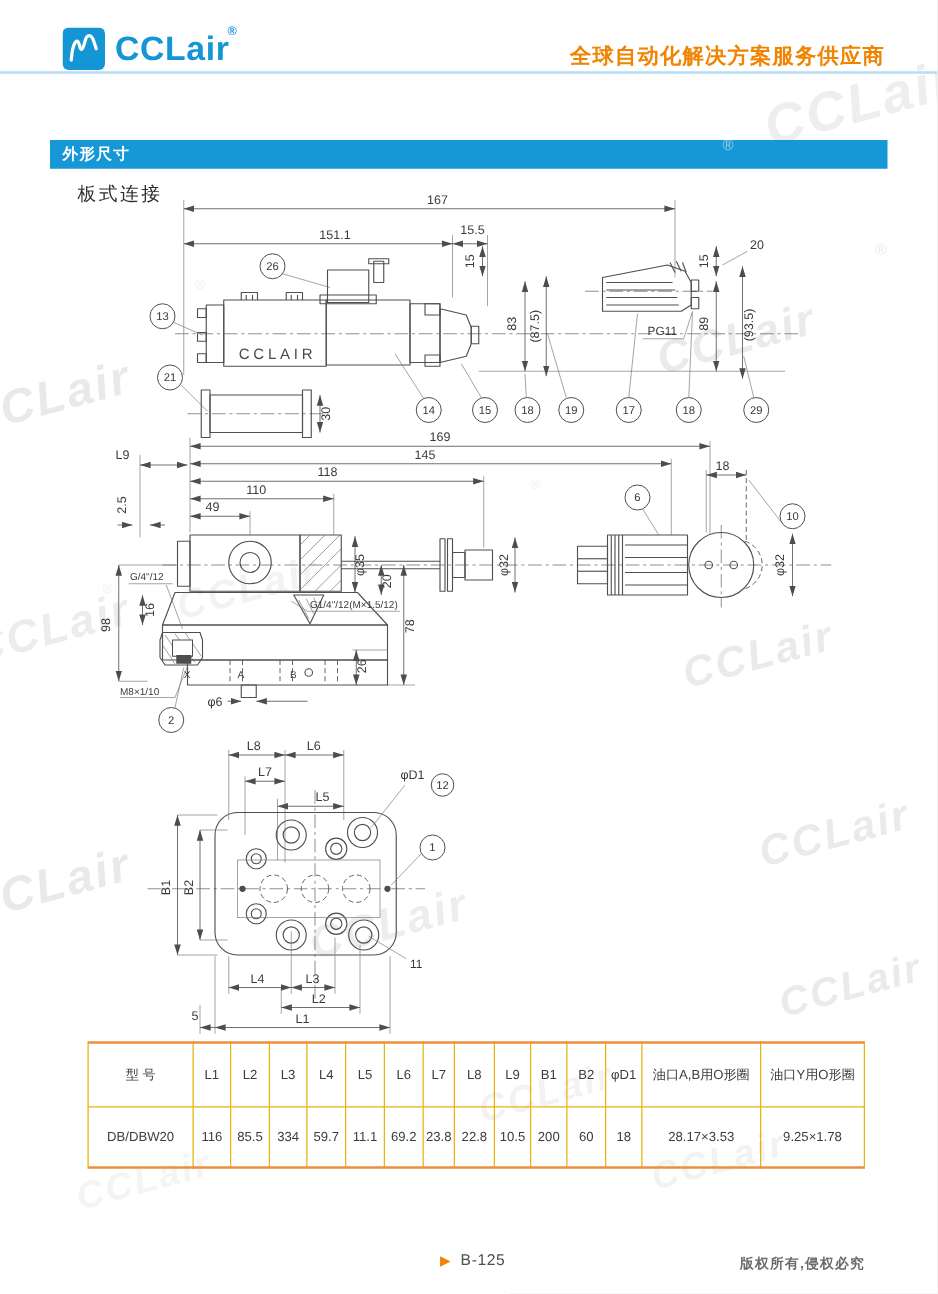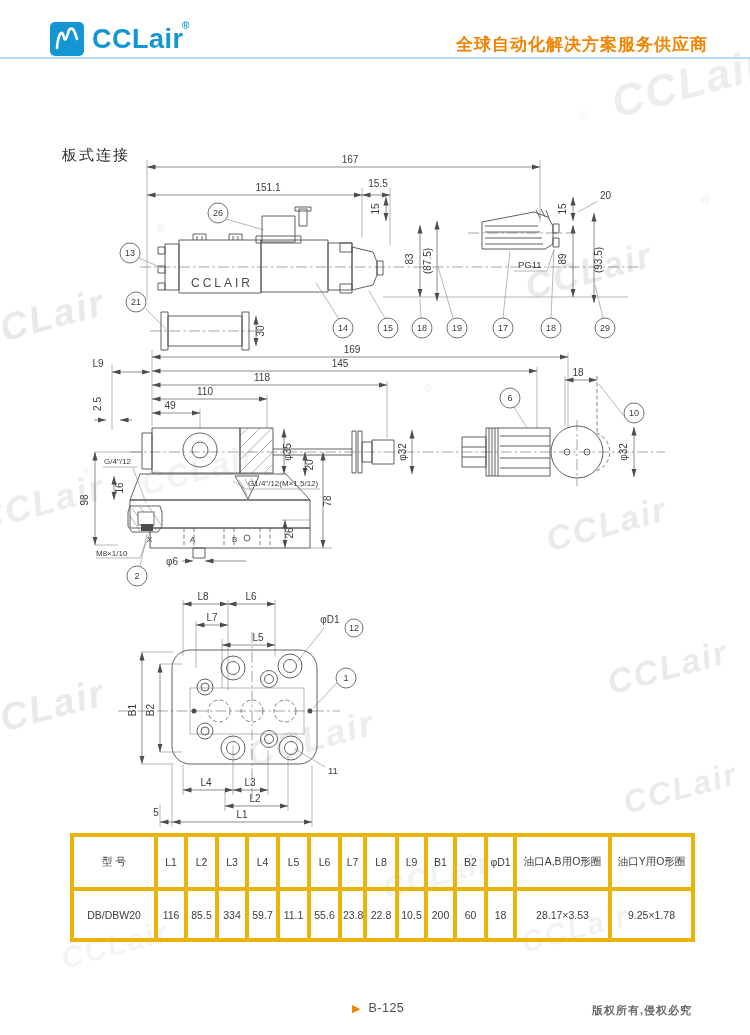--- a/index.html
+++ b/index.html
@@ -26,21 +26,21 @@
   .ln{stroke:#4f4f4f;stroke-width:0.9;fill:none;stroke-linejoin:round;}
   .thin{stroke:#7a7a7a;stroke-width:0.55;fill:none;}
   .dim{stroke:#4f4f4f;stroke-width:0.65;fill:none;}
   .cl{stroke:#6a6a6a;stroke-width:0.6;stroke-dasharray:11 3 2.5 3;fill:none;}
   .dsh{stroke:#4f4f4f;stroke-width:0.7;stroke-dasharray:4 2.5;fill:none;}
   .hat{stroke:#6a6a6a;stroke-width:0.5;fill:none;}
   .bal{fill:#fff;stroke:#4f4f4f;stroke-width:0.8;}
   
   .dim-table{position:absolute;left:70px;top:833px;width:620px;border-collapse:collapse;z-index:2;
              font-size:10.5px;color:#3c3c3c;table-layout:fixed;}
-  .dim-table th,.dim-table td{border:4px solid #eab308;text-align:center;padding:5px 1px;
+  .dim-table th,.dim-table td{border:1px solid #eab308;text-align:center;padding:5px 1px;
              font-weight:normal;white-space:nowrap;overflow:hidden;}
   .dim-table thead th{height:40px;}
   .dim-table tbody td,.dim-table tbody th{height:37px;}
   .dim-table{border-top:2px solid #ee8f40;border-bottom:2px solid #ee8f40;}
   .c-model{width:84px;} .c-n{width:30px;} .c-ab{width:95px;} .c-y{width:83px;}
   
   .footer-page{position:absolute;left:352px;top:1001px;display:flex;align-items:center;gap:8px;z-index:2;}
   .tri{color:#f08300;font-size:11px;}
   .pageno{font-size:12.5px;color:#4f4f4f;letter-spacing:0.5px;}
   .copyright{position:absolute;left:592px;top:1003px;font-size:11px;font-weight:bold;color:#6a6a6a;letter-spacing:1px;z-index:2;}
@@ -76,20 +76,21 @@
     <svg width="34" height="34" viewBox="0 0 34 34">
       <rect x="0" y="0" width="34" height="34" rx="5" fill="#1496d4"></rect>
       <path d="M7,26 C8,12 12,7 13.5,14 C14.5,19 16,19 18,11 C19.5,5 23,5 25,11 L27,17" stroke="#ffffff" stroke-width="2.6" fill="none" stroke-linecap="round"></path>
     </svg>
   </div>
   <div class="brand">CCLair</div>
   <div class="brand-reg">®</div>
   <div class="slogan">全球自动化解决方案服务供应商</div>
   <div class="hdr-line"></div>
 
+  <div class="sec-bar">外形尺寸</div>
   <div class="bar-reg">®</div>
   <div class="conn-label">板式连接</div>
 
   <div class="draw-wrap">
   <svg width="750" height="700" viewBox="0 135 750 700">
     <defs>
       <marker id="mE" markerWidth="9" markerHeight="7" refX="8.5" refY="3.5" orient="auto" markerUnits="userSpaceOnUse">
         <path d="M0,0.9 L8.5,3.5 L0,6.1 Z" fill="#4d4d4d"></path>
           </marker>
       <marker id="mS" markerWidth="9" markerHeight="7" refX="8.5" refY="3.5" orient="auto-start-reverse" markerUnits="userSpaceOnUse">
@@ -466,21 +467,21 @@
       </tr>
     </thead>
     <tbody>
       <tr>
         <td>DB/DBW20</td>
         <td>116</td>
         <td>85.5</td>
         <td>334</td>
         <td>59.7</td>
         <td>11.1</td>
-        <td>55.6</td>
+        <td>69.2</td>
         <td>23.8</td>
         <td>22.8</td>
         <td>10.5</td>
         <td>200</td>
         <td>60</td>
         <td>18</td>
         <td>28.17×3.53</td>
         <td>9.25×1.78</td>
       </tr>
     </tbody>

